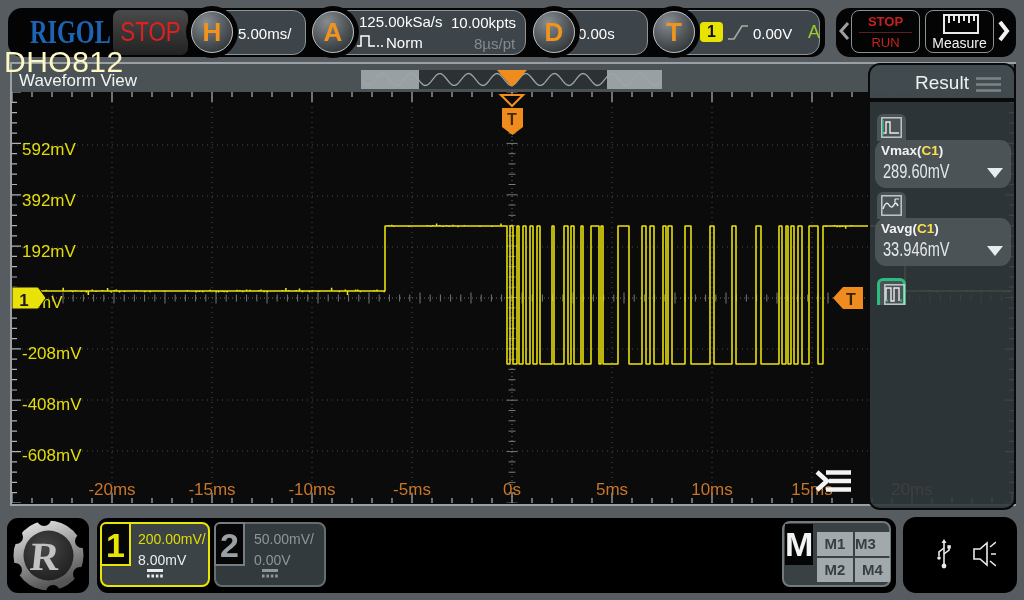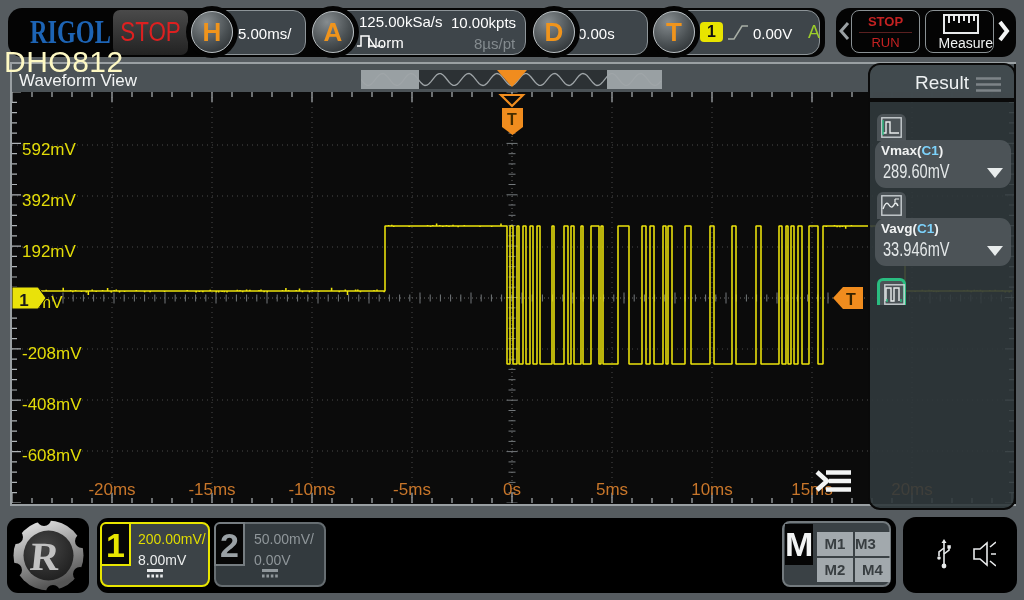--- a/index.html
+++ b/index.html
@@ -19,21 +19,21 @@
 #dho{left:4px;top:45px;color:#fef9c3;font-size:30px;letter-spacing:0.5px;z-index:30;}
 #zbar{left:361px;top:70px;width:301px;height:19px;background:#2c3134;}
 #zbar .lend{position:absolute;left:0;top:0;width:58px;height:19px;background:#99a0a3;}
 #zbar .rend{position:absolute;right:0;top:0;width:55px;height:19px;background:#99a0a3;}
 #rpanel{left:868px;top:63px;width:148px;height:447px;border-radius:12px;background:rgba(48,56,60,0.90);border:2px solid #0a0a0a;z-index:20;overflow:hidden;}
 #rpin{position:absolute;left:0;top:0;width:100%;height:100%;}
 #rhead{position:absolute;left:0;top:0;width:100%;height:37px;background:rgba(66,74,78,0.97);border-bottom:4px solid #0a0a0a;color:#eef1f2;font-size:19px;text-align:center;line-height:36px;}
 .mbox{position:absolute;left:5px;width:136px;height:48px;background:rgba(77,85,89,0.97);border-radius:11px;color:#e8ecec;}
 .micon{position:absolute;left:7px;width:29px;height:27px;background:rgba(77,85,89,0.97);border-radius:6px 6px 0 0;}
 .mlab{position:absolute;left:6px;top:3px;font-size:13.5px;font-weight:bold;color:#f0f2f2;}
-.mlab span{color:#7dd3fc;margin-top:22px;}
+.mlab span{color:#fde047;margin-top:22px;}
 .mval{position:absolute;left:8px;top:20px;font-size:20px;color:#e4e8e9;transform:scaleX(0.73);transform-origin:0 0;white-space:nowrap;}
 .marr{position:absolute;right:8px;top:28px;width:0;height:0;border-left:8px solid transparent;border-right:8px solid transparent;border-top:10px solid #e8ecec;}
 .bbox{position:absolute;background:#000;border-radius:11px;}
 #ch1{left:100px;top:522px;width:110px;height:65px;background:#3c4347;border:2px solid #e8e500;border-radius:8px;z-index:2;}
 #ch2{left:214px;top:522px;width:112px;height:65px;background:#333a3e;border:2px solid #666d71;border-radius:8px;}
 .chbadge{position:absolute;left:-2px;top:-2px;width:31px;height:44px;background:#060606;text-align:center;font-weight:bold;font-size:34px;line-height:42px;}
 .chtxt{position:absolute;left:36px;top:5px;font-size:14px;line-height:21px;white-space:nowrap;}
 .dcicon{position:absolute;left:50%;margin-left:-8px;bottom:7px;width:16px;height:9px;}
 </style></head><body>
 <div id="stage">
@@ -44,21 +44,21 @@
     <div class="grp" style="left:212px;width:94px;"></div>
     <div class="t15" style="left:238px;top:25px;">5.00ms/</div>
     <div class="circ" style="left:191px;top:11px;">H</div>
     <div class="grp" style="left:332px;width:194px;"></div>
     <div class="t15" style="left:359px;top:13px;">125.00kSa/s</div>
     <div class="t15" style="left:451px;top:14px;text-align:right;">10.00kpts</div>
     <svg class="abs" style="left:356px;top:31px;" width="28" height="19" viewBox="0 0 28 19">
       <path d="M1,15 h4 v-10 h8 v10 h4" fill="none" stroke="#fff" stroke-width="1.5"></path>
       <path d="M17,15 h10" fill="none" stroke="#fff" stroke-width="1.5" stroke-dasharray="2 2"></path>
     </svg>
-    <div class="t15" style="left:367px;top:34px;">Norm</div>
+    <div class="t15" style="left:386px;top:34px;">Norm</div>
     <div class="t15" style="left:474px;top:35px;color:#848b8f;">8µs/pt</div>
     <div class="circ" style="left:312px;top:11px;">A</div>
     <div class="grp" style="left:553px;width:95px;"></div>
     <div class="t15" style="left:578px;top:25px;">0.00s</div>
     <div class="circ" style="left:533px;top:11px;">D</div>
     <div class="grp" style="left:673px;width:147px;"></div>
     <div class="abs" style="left:700px;top:22px;width:23px;height:20px;background:#e8e400;border-radius:4px;color:#111;font-weight:bold;font-size:16px;text-align:center;line-height:20px;">1</div>
     <svg class="abs" style="left:727px;top:22px;" width="22" height="20" viewBox="0 0 22 20">
       <path d="M1,17 h6 l8,-13 h6" fill="none" stroke="#a8afa6" stroke-width="1.5"></path>
     </svg>
@@ -71,21 +71,21 @@
     <div class="abs" style="left:851px;top:10px;width:69px;height:43px;border:1px solid #8a9194;border-radius:8px;">
       <div style="position:absolute;left:0;top:3px;width:100%;text-align:center;color:#c42222;font-size:13px;font-weight:bold;">STOP</div>
       <div style="position:absolute;left:7px;top:21px;width:53px;height:1px;background:#5a2020;"></div>
       <div style="position:absolute;left:0;top:24px;width:100%;text-align:center;color:#c42222;font-size:13px;font-weight:normal;">RUN</div>
     </div>
     <div class="abs" style="left:925px;top:10px;width:69px;height:43px;border:1px solid #8a9194;border-radius:8px;">
       <svg style="position:absolute;left:17px;top:3px;" width="36" height="20" viewBox="0 0 36 20">
         <rect x="1" y="1" width="34" height="18" fill="none" stroke="#e8eaeb" stroke-width="2"></rect>
         <path d="M6,2 v7 M11,2 v5 M16,2 v7 M21,2 v5 M26,2 v7 M31,2 v5" stroke="#e8eaeb" stroke-width="2" fill="none"></path>
       </svg>
-      <div style="position:absolute;left:0;top:24px;width:100%;text-align:right;color:#f0f2f2;font-size:14px;">Measure</div>
+      <div style="position:absolute;left:0;top:24px;width:100%;text-align:center;color:#f0f2f2;font-size:14px;">Measure</div>
     </div>
     <svg class="abs" style="left:997px;top:20px;" width="13" height="22" viewBox="0 0 13 22">
       <path d="M3,2 L10,11 L3,20" fill="none" stroke="#f2f4f4" stroke-width="4"></path>
     </svg>
     <div class="abs" id="wpanel"></div>
     <div class="abs" id="whead"></div>
     <div class="abs" id="wvtext">Waveform View</div>
     <div class="abs" id="dho">DHO812</div>
     <div class="abs" id="zbar">
       <div class="lend"></div>

